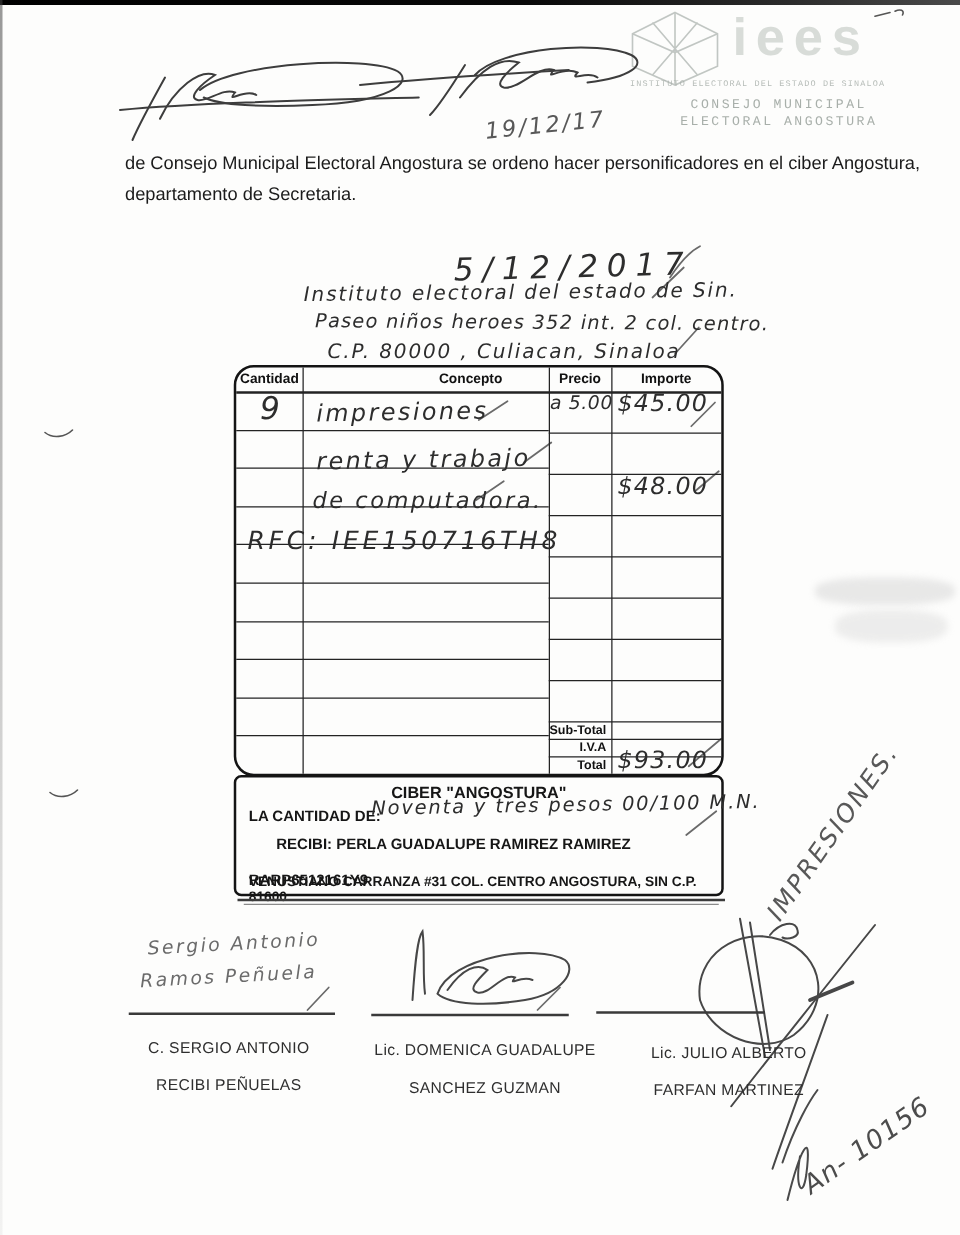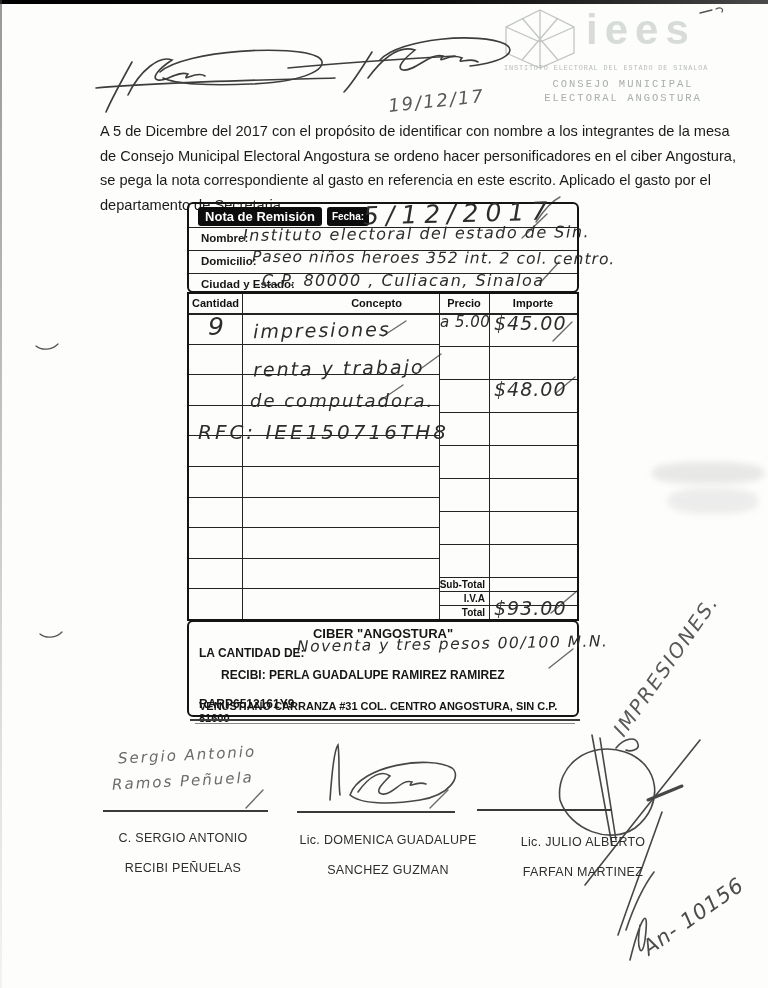--- a/index.html
+++ b/index.html
@@ -95,44 +95,28 @@
     </g>
     <g fill="none" stroke="#4a4a4a" stroke-width="1.6" stroke-linecap="round">
       <path d="M630 960 C640 920 650 900 645 940 C642 960 636 950 640 925"></path>
       <path d="M626 930 C636 900 648 880 654 872"></path>
     </g>
   </svg>
 
   <div class="abs hand hand-gray" style="left:388px;top:90px;font-size:18px;letter-spacing:2px;transform:rotate(-6deg);">19/12/17</div>
 
   <div class="abs" style="left:100px;top:119px;">
-    <div class="para-line">A 5 de Dicembre del 2017 con el propósito de identificar con nombre a los integrantes de la mesa</div>
     <div class="para-line">de Consejo Municipal Electoral Angostura se ordeno hacer personificadores en el ciber Angostura,</div>
-    <div class="para-line">se pega la nota correspondiente al gasto en referencia en este escrito. Aplicado el gasto por el</div>
     <div class="para-line">departamento de Secretaria.</div>
   </div>
 
   <div class="abs" style="left:187px;top:202px;width:393px;height:517px;">
 
-    <div class="abs box" style="left:0;top:0;width:388px;height:87px;">
-      <div class="abs chip" style="left:9px;top:3px;width:124px;height:19px;">
-        <span style="font-size:13px;">Nota de Remisión</span>
-      </div>
-      <div class="abs chip" style="left:138px;top:3px;width:42px;height:19px;">
-        <span style="font-size:10px;">Fecha:</span>
-      </div>
-      <div class="abs hline" style="left:0;top:23px;width:388px;"></div>
-      <div class="abs hline" style="left:0;top:46px;width:388px;"></div>
-      <div class="abs hline" style="left:0;top:69px;width:388px;"></div>
-      <div class="abs lbl" style="left:12px;top:28px;font-size:11.5px;">Nombre:</div>
-      <div class="abs lbl" style="left:12px;top:51px;font-size:11.5px;">Domicilio:</div>
-      <div class="abs lbl" style="left:12px;top:74px;font-size:11.5px;">Ciudad y Estado:</div>
-    </div>
 
-    <div class="abs box" style="left:0;top:90px;width:388px;height:325px;border-radius:0;">
+    <div class="abs box" style="left:0;top:90px;width:388px;height:325px;border-radius:16px;">
 
       <div class="abs vline" style="left:53px;top:0;height:325px;"></div>
       <div class="abs vline" style="left:250px;top:0;height:325px;"></div>
       <div class="abs vline" style="left:300px;top:0;height:325px;"></div>
 
       <div class="abs thead" style="left:0;top:3px;width:53px;">Cantidad</div>
       <div class="abs thead" style="left:53px;top:3px;width:197px;padding-left:36px;">Concepto</div>
       <div class="abs thead" style="left:250px;top:3px;width:50px;">Precio</div>
       <div class="abs thead" style="left:300px;top:3px;width:88px;">Importe</div>
       <div class="abs hline" style="left:0;top:19px;width:388px;height:2px;"></div>

